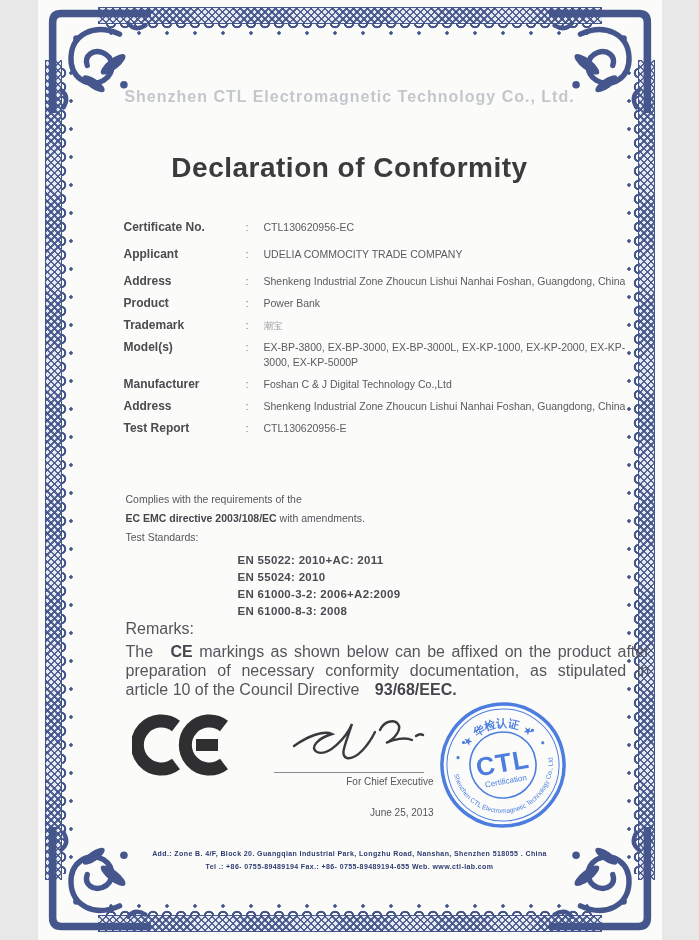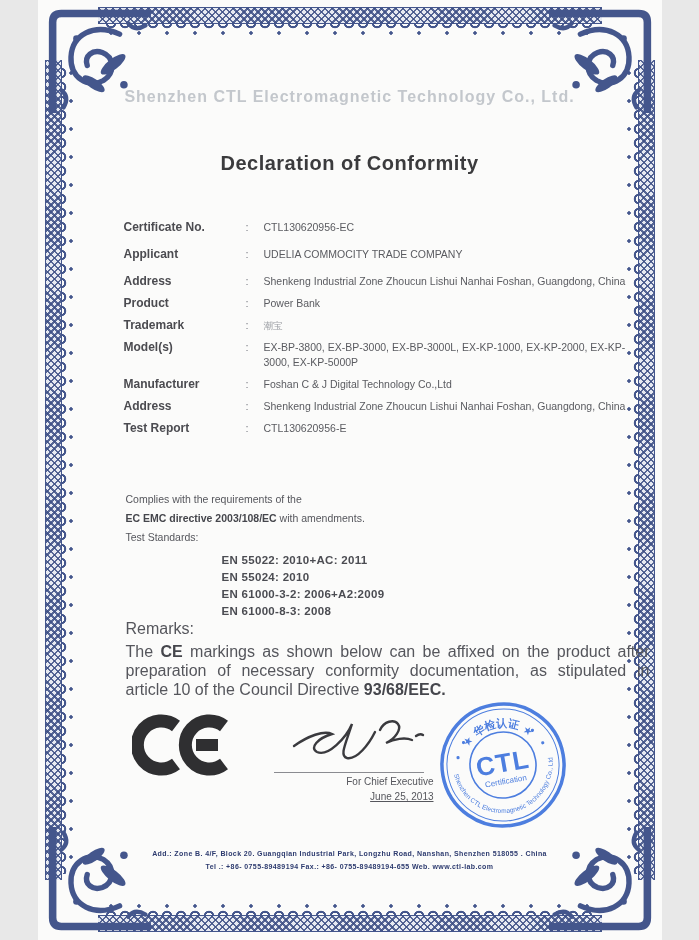--- a/index.html
+++ b/index.html
@@ -58,48 +58,48 @@
   .corner.br{bottom:6px;right:6px;transform:scale(-1,-1);}
 
   
   .company-header{
     position:absolute;top:88px;left:0;right:0;
     text-align:center;font-size:16px;font-weight:bold;letter-spacing:1px;
     color:#c3c7cc;
   }
   .doc-title{
     position:absolute;top:152px;left:0;right:0;
-    text-align:center;font-size:20px;font-weight:bold;letter-spacing:.5px;
+    text-align:center;font-size:28px;font-weight:bold;letter-spacing:.5px;
     color:#3b3b3d;
   }
 
   .fields{position:absolute;top:220px;left:86px;width:528px;}
   .frow{display:grid;grid-template-columns:122px 18px 1fr;margin-bottom:7px;}
   .frow.gap{margin-bottom:12px;}
   .flabel{font-size:12px;font-weight:bold;color:#4b4b50;line-height:15px;}
   .fcolon{font-size:11px;color:#7c7e85;line-height:15px;}
   .fvalue{font-size:10.5px;color:#5a5b60;line-height:15px;}
   .fvalue.faint{color:#9a9da2;font-size:9.5px;}
 
   .compliance{position:absolute;top:490px;left:88px;width:520px;font-size:10.5px;line-height:19px;color:#55565c;}
   .compliance .b{font-weight:bold;color:#45464c;}
 
-  .standards{position:absolute;top:552px;left:184px;font-size:11.5px;font-weight:bold;color:#4b4c52;line-height:17px;letter-spacing:.3px;}
+  .standards{position:absolute;top:552px;left:200px;font-size:11.5px;font-weight:bold;color:#4b4c52;line-height:17px;letter-spacing:.3px;}
 
   .remarks{position:absolute;top:620px;left:88px;width:524px;font-size:16px;color:#55565c;}
   .remarks .rlabel{margin-bottom:4px;}
   .remarks p{margin:0;text-align:justify;line-height:19px;}
-  .remarks .b{font-weight:bold;color:#45464c;}
+  .remarks .b{font-weight:bold;color:#45464c;margin-left:11px;}
 
   .marks-row{position:absolute;top:700px;left:86px;width:530px;height:140px;}
   .ce-mark{position:absolute;left:8px;top:14px;}
   .sig-block{position:absolute;left:140px;top:10px;width:170px;text-align:right;}
   .sig-line{border-top:1px solid #8a8b90;margin:2px 10px 3px 10px;}
   .sig-title{font-size:10px;color:#55565c;}
-  .sig-date{font-size:10px;color:#55565c;margin-top:4px;text-decoration:underline;}
+  .sig-date{font-size:10px;color:#55565c;margin-top:20px;}
   .stamp{position:absolute;left:314px;top:0px;width:130px;height:130px;transform:rotate(-10deg);opacity:.92;}
 
   .footer{
     position:absolute;top:847px;left:80px;right:80px;
     text-align:center;color:#2c3a6e;font-weight:bold;
     font-size:7px;letter-spacing:.4px;line-height:13px;
   }
 </style>
 </head>
 <body>

